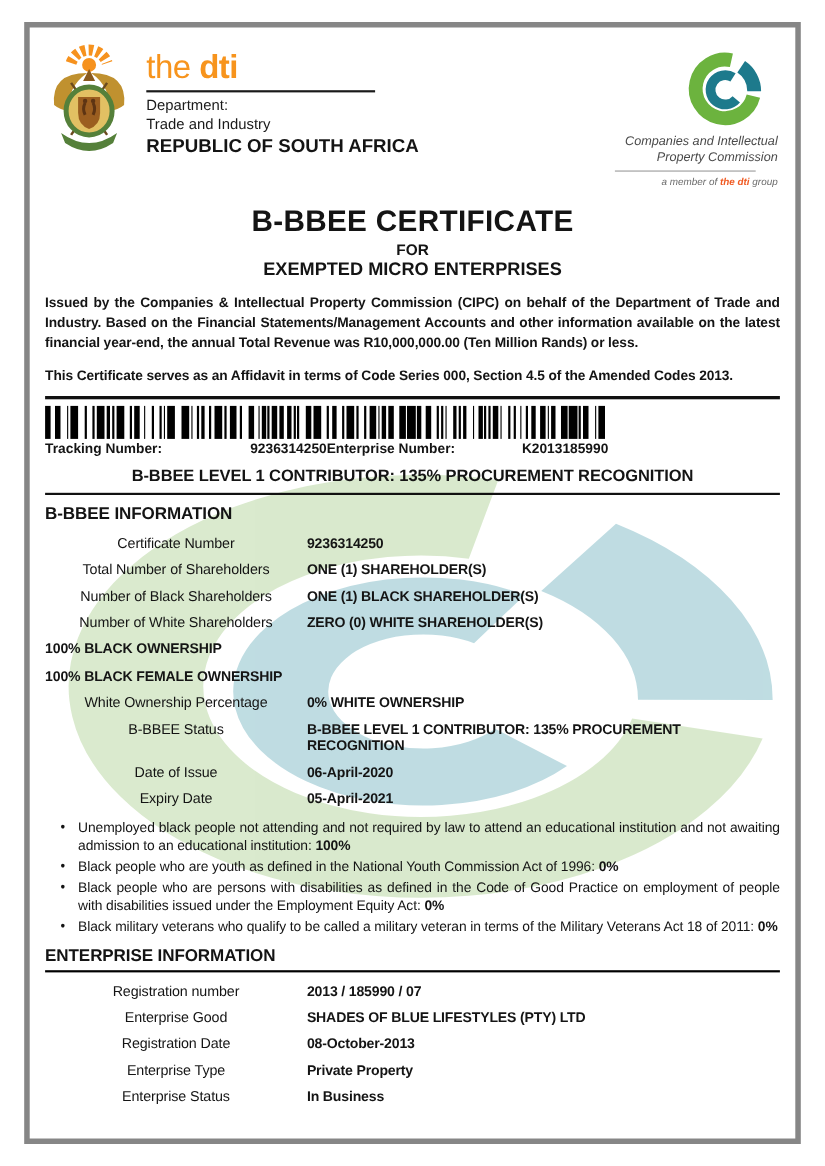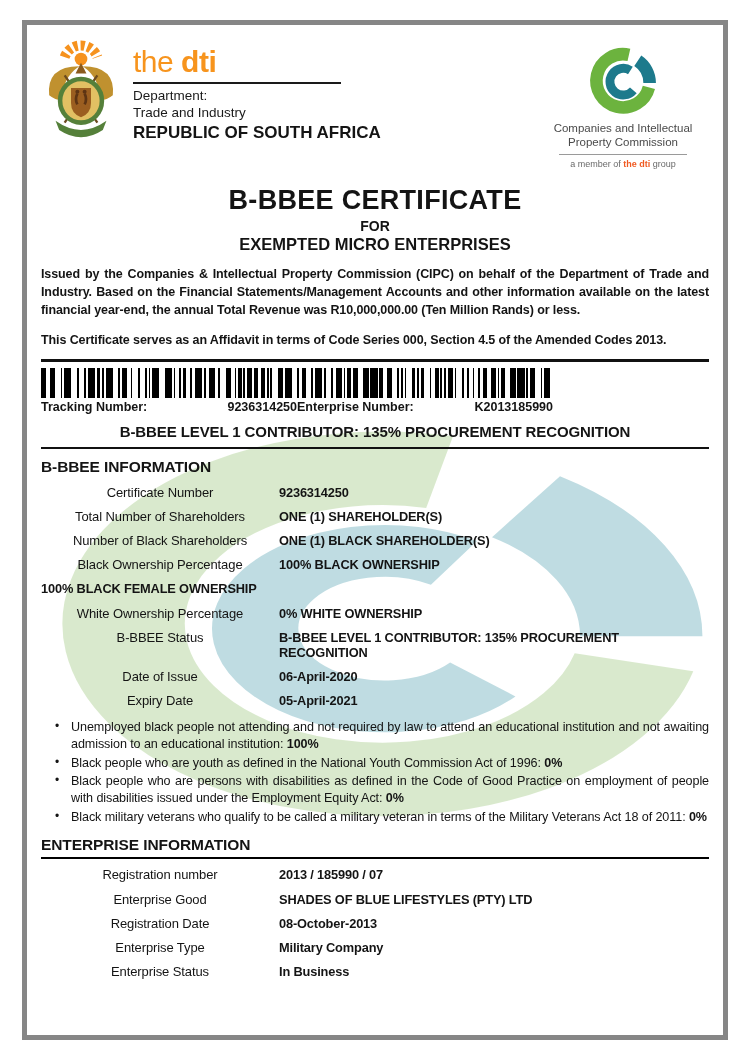--- a/index.html
+++ b/index.html
@@ -18,21 +18,21 @@
   .header { display:flex; align-items:flex-start; margin-top:8px; }
   .coa-lg { width:76px; height:100px; margin-left:2px; flex:none; }
   .dti-block { margin-left:14px; padding-top:8px; }
   .dti-brand { font-size:30px; line-height:1; letter-spacing:-.5px; color:#f7941d; }
   .dti-brand .the { font-weight:400; }
   .dti-brand .dti { font-weight:700; }
   .dti-rule { width:208px; height:2px; background:#1a1a1a; margin:5px 0 4px 0; }
   .dti-dept { font-size:13.5px; line-height:1.25; color:#1a1a1a; }
   .dti-country { font-size:17px; font-weight:700; line-height:1.3; }
   .hspacer { flex:1; }
-  .cipc-block { width:168px; text-align:center; margin-right:2px; padding-top:4px; flex:none; }
+  .cipc-block { width:168px; text-align:right; margin-right:2px; padding-top:4px; flex:none;font-style:italic; }
   .cipc-swirl { width:96px; height:74px; }
   .cipc-name { font-size:11.5px; line-height:1.22; color:#4a4a4a; }
   .cipc-rule { width:128px; height:1px; background:#9a9a9a; margin:5px auto 4px auto; }
   .cipc-member { font-size:9px; color:#6a6a6a; }
   .cipc-member b { color:#f05a22; }
 
   
   .title { text-align:center; margin-top:16px; }
   .title-1 { font-size:27px; font-weight:700; letter-spacing:.3px; }
   .title-2 { font-size:14px; font-weight:700; margin-top:2px; }
@@ -247,23 +247,26 @@
           <div class="field-row">
             <div class="field-label">Total Number of Shareholders</div>
             <div class="field-value">ONE (1) SHAREHOLDER(S)</div>
           </div>
 
           <div class="field-row">
             <div class="field-label">Number of Black Shareholders</div>
             <div class="field-value">ONE (1) BLACK SHAREHOLDER(S)</div>
           </div>
 
-
-          <div class="field-row">
-            <div class="field-label">Black Ownership Percentage</div>
+          <div class="field-row">
+            <div class="field-label">Number of White Shareholders</div>
+            <div class="field-value">ZERO (0) WHITE SHAREHOLDER(S)</div>
+          </div>
+
+          <div class="field-row">
             <div class="field-value">100% BLACK OWNERSHIP</div>
           </div>
 
           <div class="field-row">
             <div class="field-value">100% BLACK FEMALE OWNERSHIP</div>
           </div>
 
           <div class="field-row">
             <div class="field-label">White Ownership Percentage</div>
             <div class="field-value">0% WHITE OWNERSHIP</div>
@@ -322,21 +325,21 @@
             <div class="field-value">SHADES OF BLUE LIFESTYLES  (PTY) LTD</div>
           </div>
 
           <div class="field-row">
             <div class="field-label">Registration Date</div>
             <div class="field-value">08-October-2013</div>
           </div>
 
           <div class="field-row">
             <div class="field-label">Enterprise Type</div>
-            <div class="field-value">Military Company</div>
+            <div class="field-value">Private Property</div>
           </div>
 
           <div class="field-row">
             <div class="field-label">Enterprise Status</div>
             <div class="field-value">In Business</div>
           </div>
         </div>
 
     </div>
   </div>

